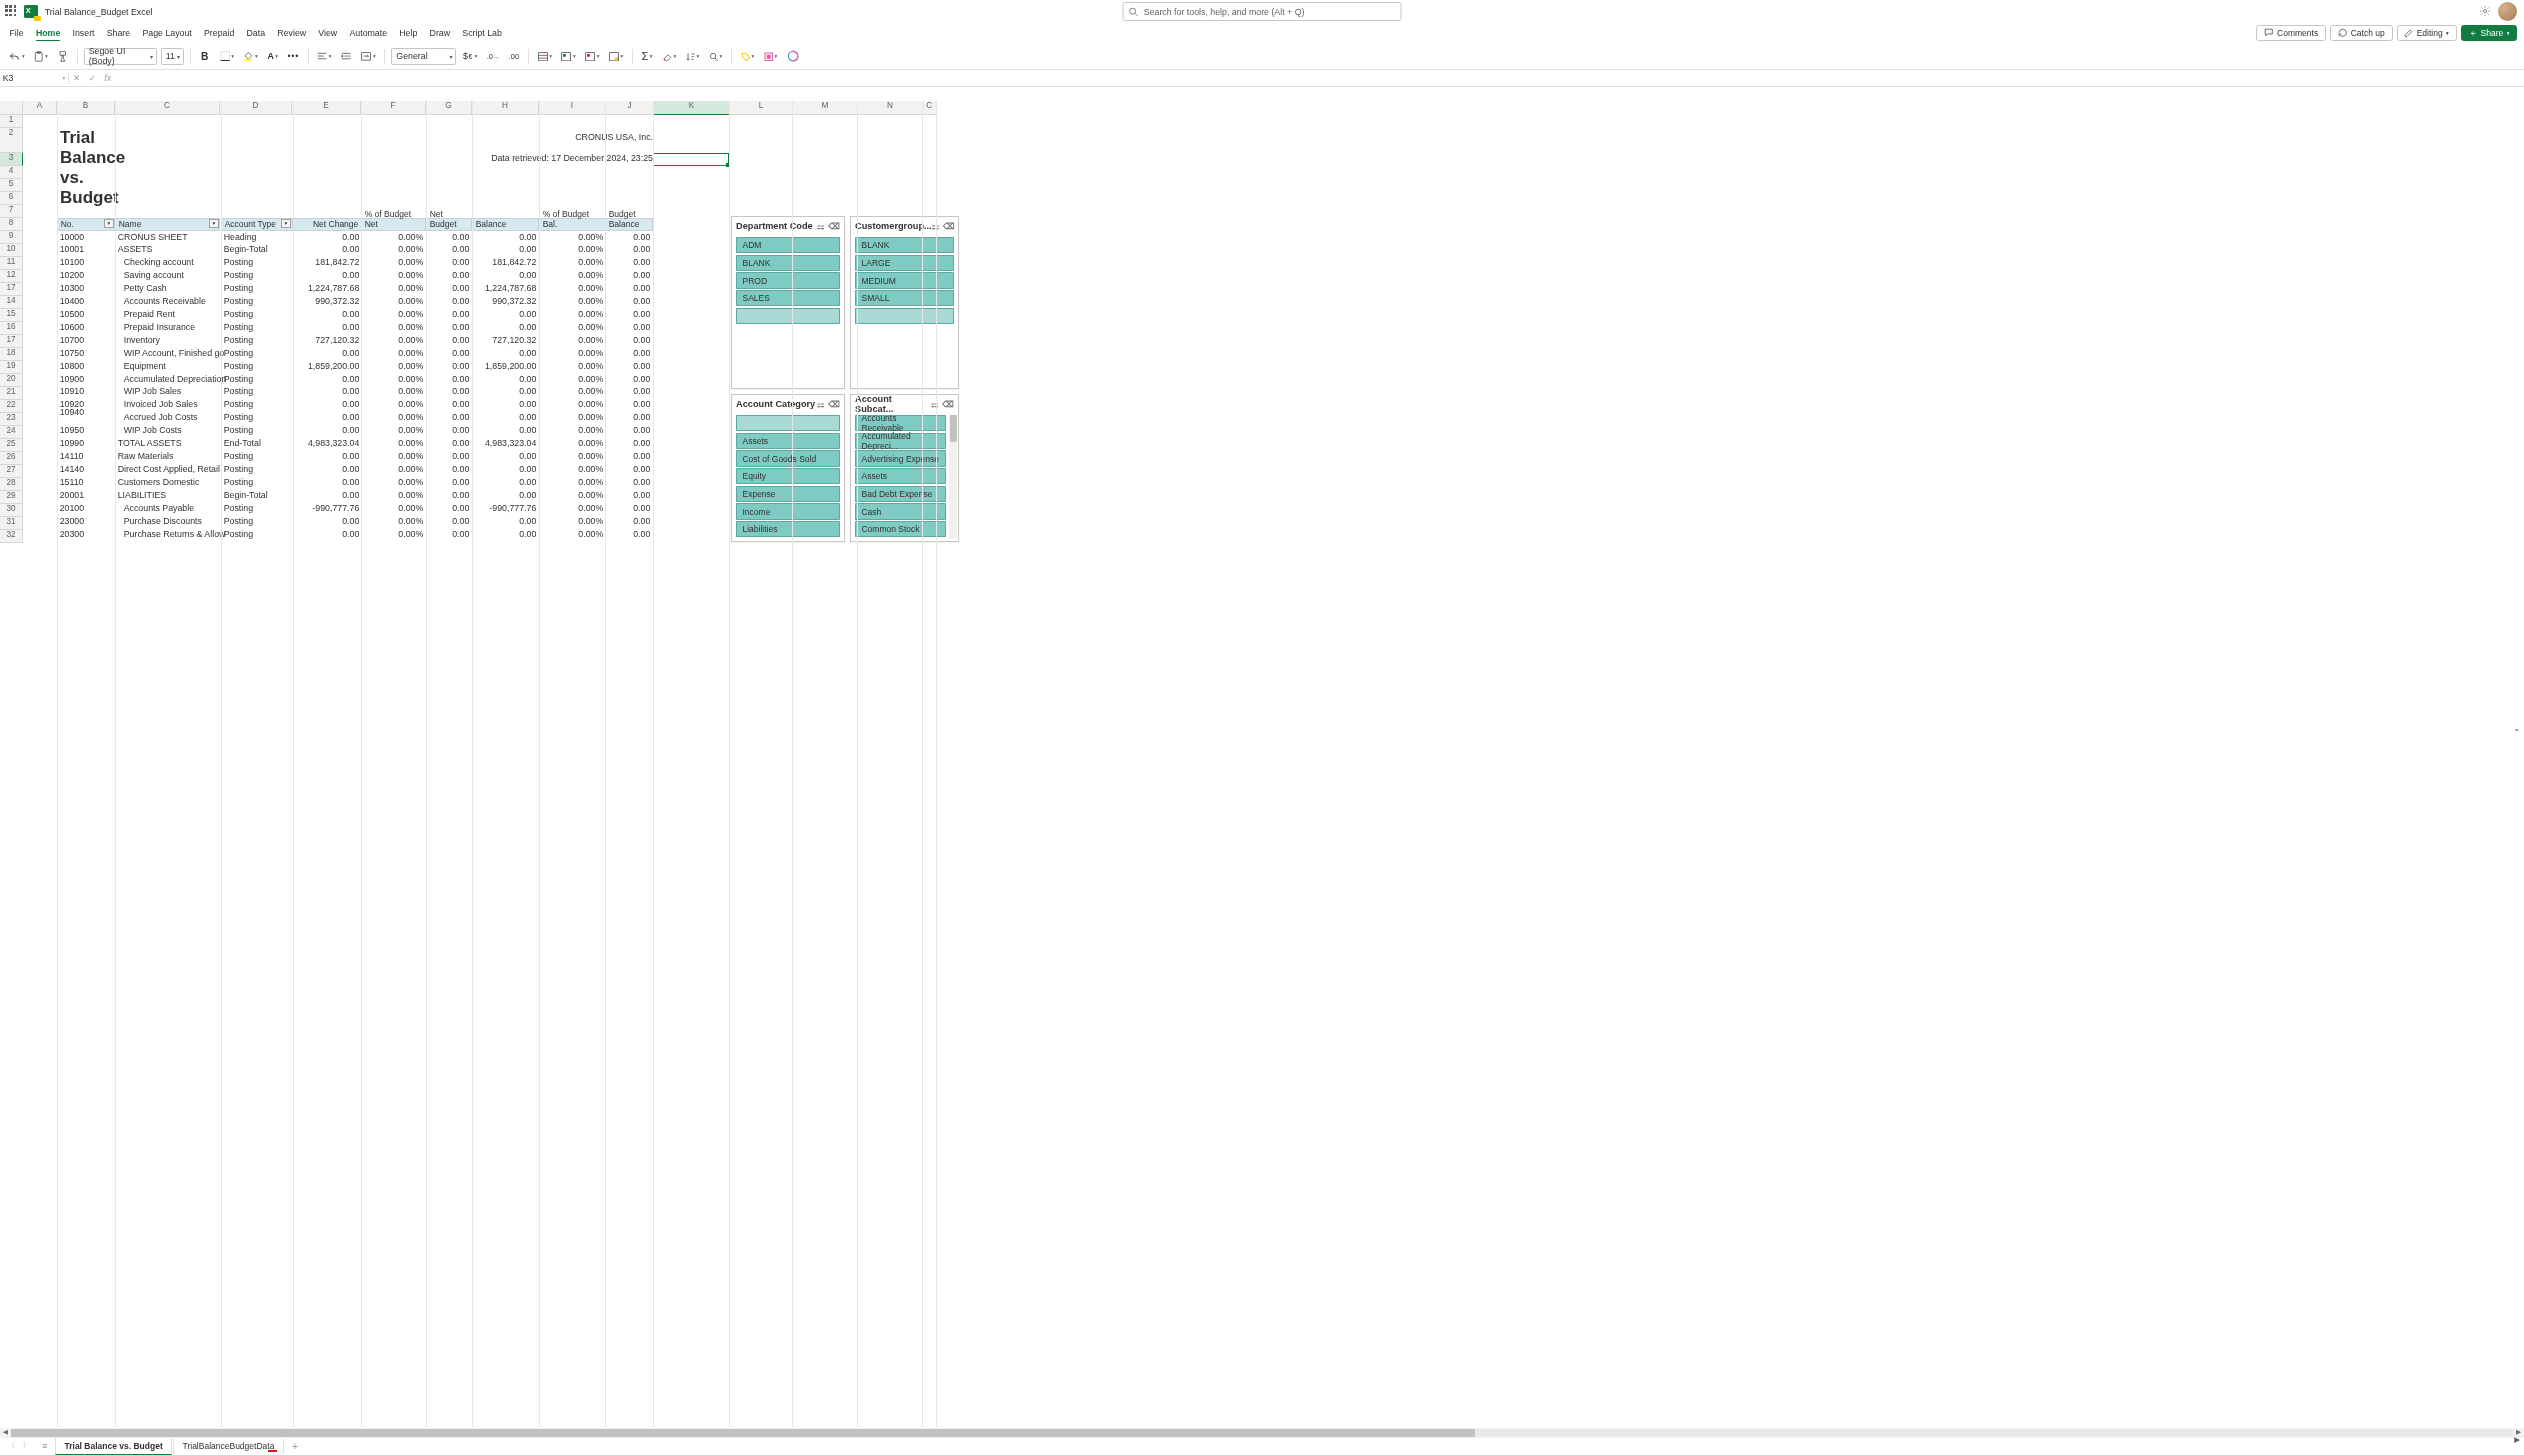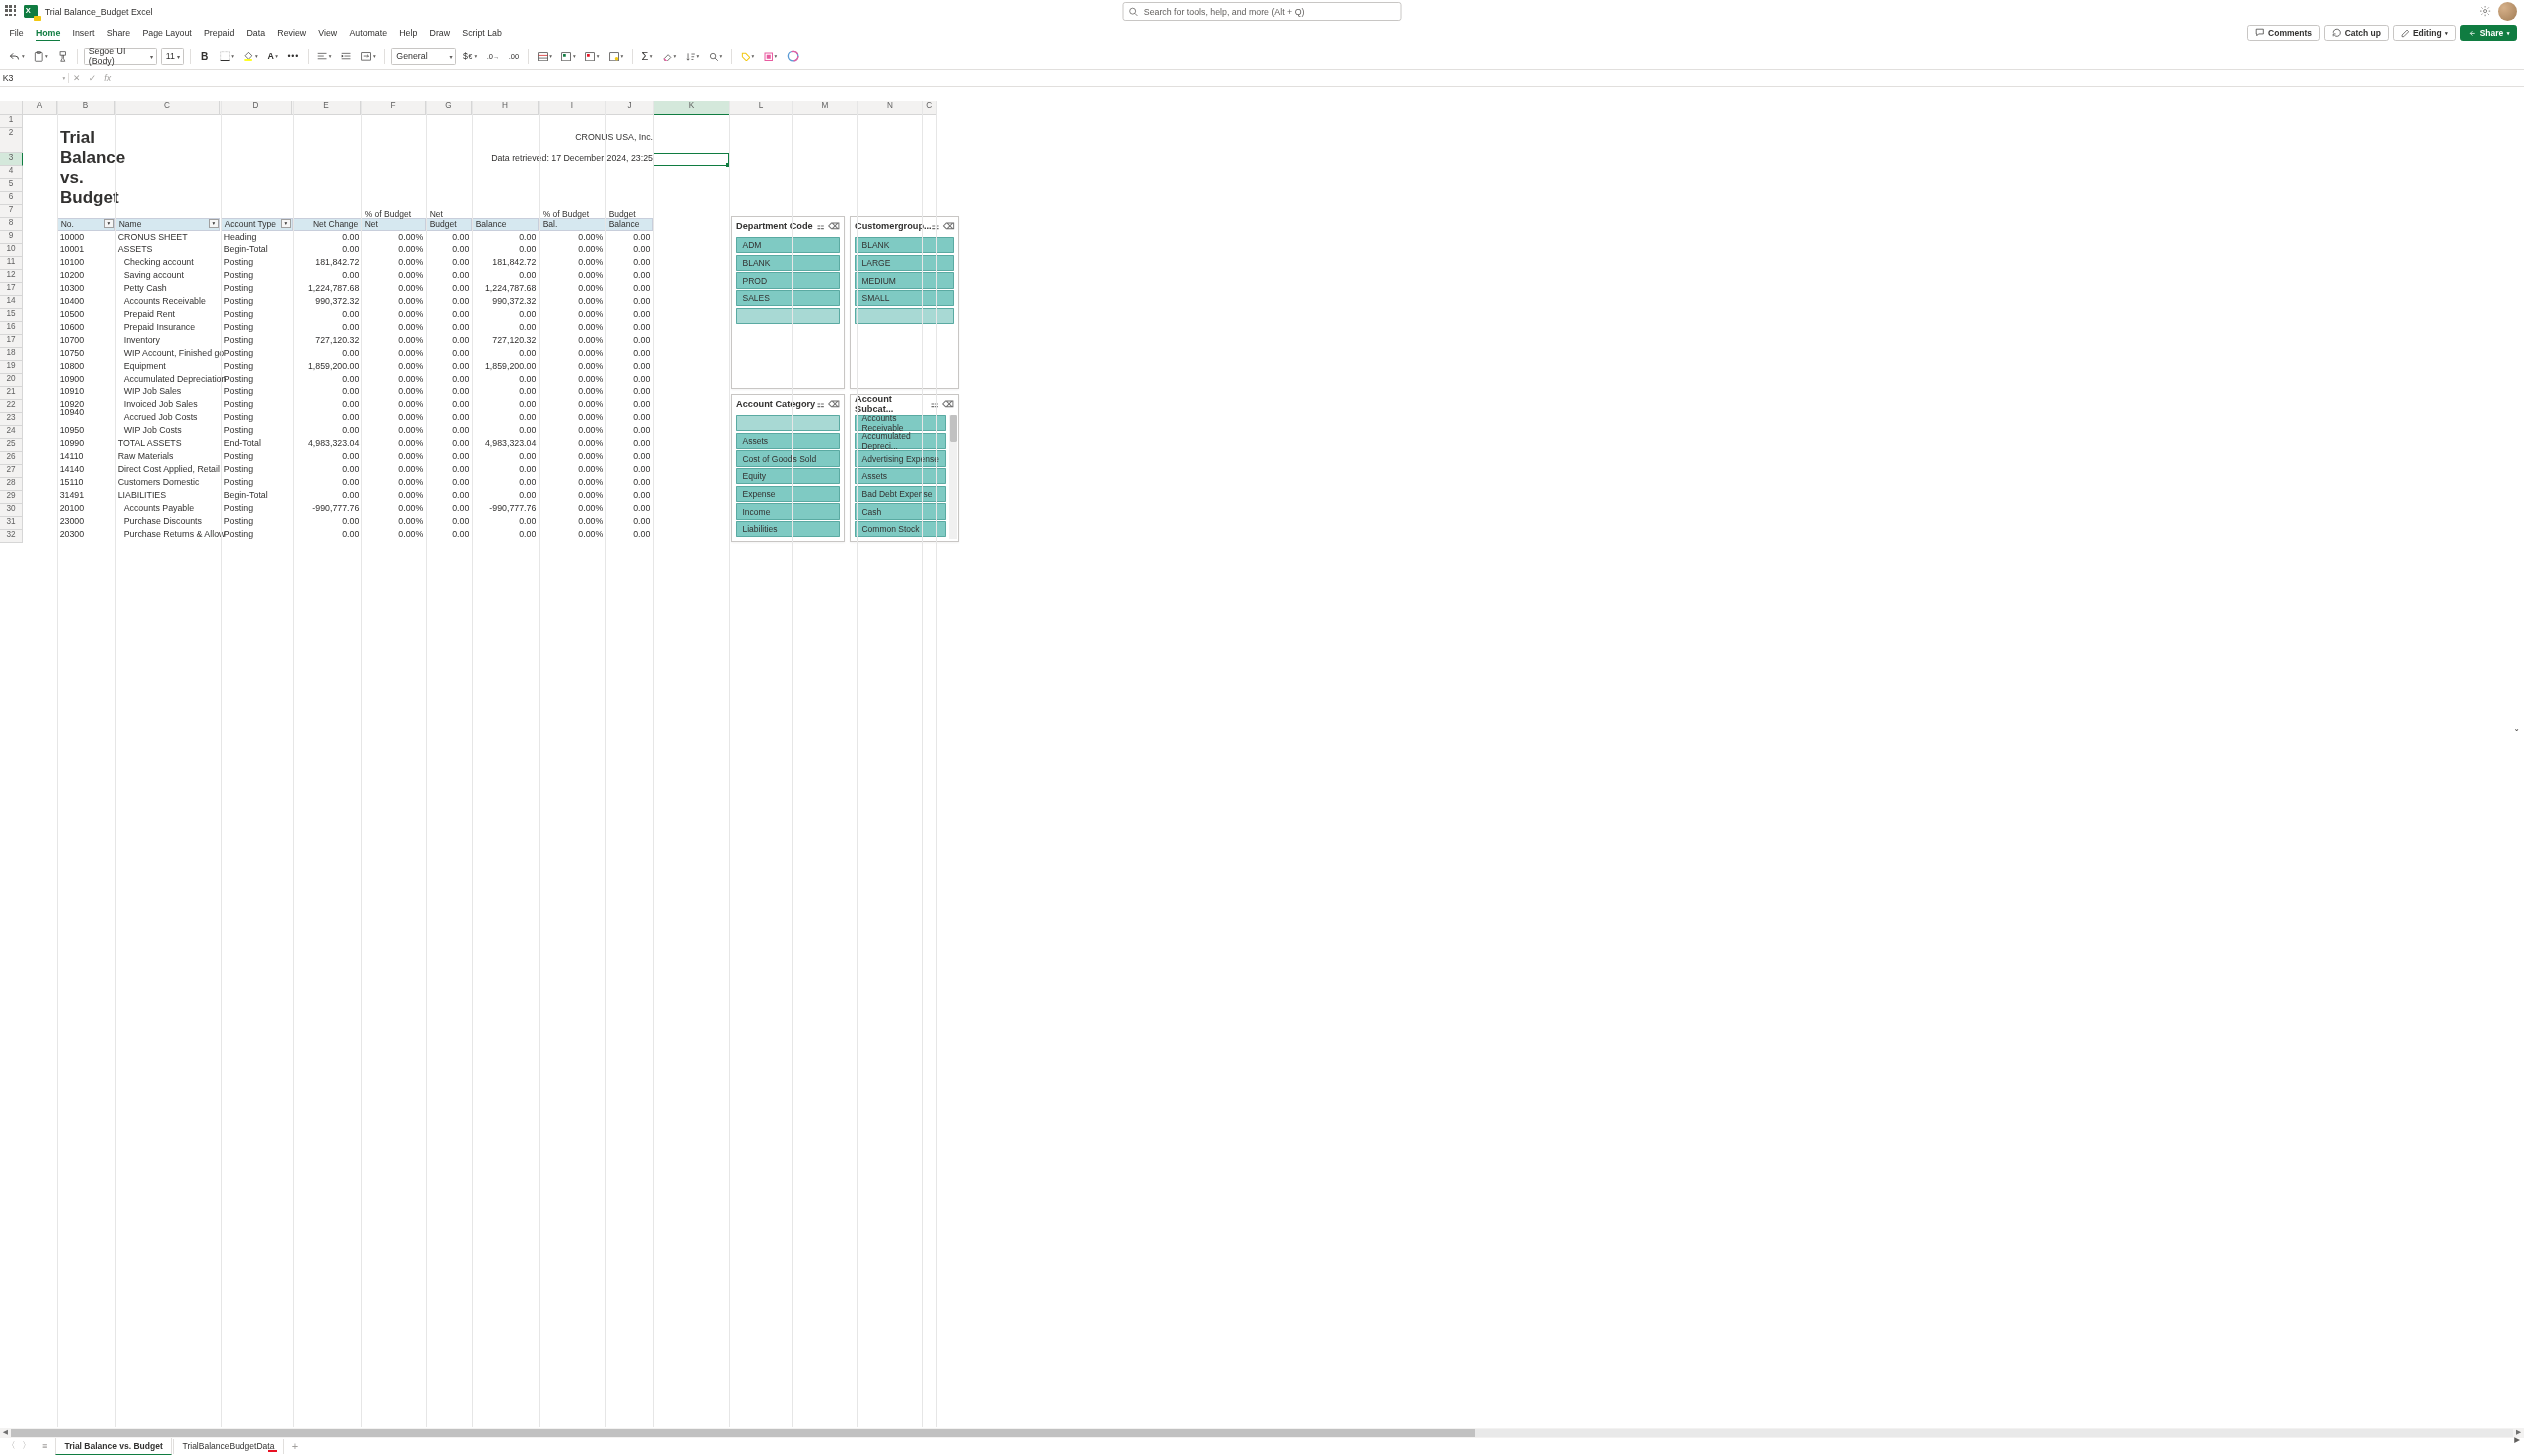--- a/index.html
+++ b/index.html
@@ -15,21 +15,21 @@
   .doc-name { color: #323130; cursor: text; }
   .search-wrap { position: absolute; left: 50%; transform: translateX(-50%); }
   .search-box { width: 279px; height: 19px; border: 0.7px solid #c8c6c4; border-radius: 2.7px; display: flex; align-items: center; padding: 0 5.4px; gap: 5.4px; color: #605e5c; background: #fff; }
   .gear { position: absolute; right: 33px; }
   .avatar { position: absolute; right: 6.8px; width: 19px; height: 19px; border-radius: 50%; background: radial-gradient(circle at 30% 30%, #d6b089, #a07c55); }
 
   
   .ribbon-tabs { display: flex; align-items: center; gap: 12.2px; padding: 0 9.5px; height: 20.4px; }
   .ribbon-tabs .tab { color: #323130; cursor: pointer; padding: 2.7px 0; }
   .ribbon-tabs .tab.active { font-weight: 600; border-bottom: 1.4px solid #107c41; color: #107c41; }
-  .ribbon-right { position: absolute; right: 6.8px; display: flex; gap: 4.1px; font-weight: bold; }
+  .ribbon-right { position: absolute; right: 6.8px; display: flex; gap: 4.1px; }
   .pill { border: 0.7px solid #c8c6c4; border-radius: 2.7px; padding: 2px 6.8px; display: flex; align-items: center; gap: 3.4px; cursor: pointer; background:#fff; font-size:8.5px; }
   .pill.share { background: #107c41; color: #fff; border-color:#107c41; }
 
   
   .toolbar { height: 27px; border-bottom: 0.7px solid #e1dfdd; display: flex; align-items: center; padding: 0 6.8px; gap: 4.1px; }
   .tbtn { height: 19px; min-width: 16.3px; padding: 0 2.7px; display: flex; align-items: center; justify-content: center; cursor: pointer; border-radius: 1.4px; }
   .sep { width: 0.7px; height: 15px; background: #e1dfdd; margin: 0 2px; }
   .sel { height: 17.7px; border: 0.7px solid #c8c6c4; border-radius: 1.4px; padding: 0 12.2px 0 4.1px; display: flex; align-items: center; cursor: pointer; position: relative; background:#fff; }
   .sel::after { content: "▾"; position: absolute; right: 2.7px; font-size: 6.1px; color: #605e5c; }
   .caret::after { content: "▾"; font-size: 5.4px; color: #605e5c; margin-left: 1.4px; }
@@ -628,21 +628,21 @@
     <div class="cell" style="position:absolute;left:34px;top:361px;width:58px">15110</div>
     <div class="cell" style="position:absolute;left:92px;top:361px;width:105px;white-space:nowrap;overflow:hidden">Customers Domestic</div>
     <div class="cell" style="position:absolute;left:198px;top:361px;width:72px">Posting</div>
     <div class="cell r" style="position:absolute;left:270px;top:361px;width:69px">0.00</div>
     <div class="cell r" style="position:absolute;left:338px;top:361px;width:65px">0.00%</div>
     <div class="cell r" style="position:absolute;left:403px;top:361px;width:46px">0.00</div>
     <div class="cell r" style="position:absolute;left:449px;top:361px;width:67px">0.00</div>
     <div class="cell r" style="position:absolute;left:516px;top:361px;width:67px">0.00%</div>
     <div class="cell r" style="position:absolute;left:582px;top:361px;width:48px">0.00</div>
 
-    <div class="cell" style="position:absolute;left:34px;top:374px;width:58px">31491</div>
+    <div class="cell" style="position:absolute;left:34px;top:374px;width:58px">20001</div>
     <div class="cell" style="position:absolute;left:92px;top:374px;width:105px;white-space:nowrap;overflow:hidden">LIABILITIES</div>
     <div class="cell" style="position:absolute;left:198px;top:374px;width:72px">Begin-Total</div>
     <div class="cell r" style="position:absolute;left:270px;top:374px;width:69px">0.00</div>
     <div class="cell r" style="position:absolute;left:338px;top:374px;width:65px">0.00%</div>
     <div class="cell r" style="position:absolute;left:403px;top:374px;width:46px">0.00</div>
     <div class="cell r" style="position:absolute;left:449px;top:374px;width:67px">0.00</div>
     <div class="cell r" style="position:absolute;left:516px;top:374px;width:67px">0.00%</div>
     <div class="cell r" style="position:absolute;left:582px;top:374px;width:48px">0.00</div>
 
     <div class="cell" style="position:absolute;left:34px;top:387px;width:58px">20100</div>

